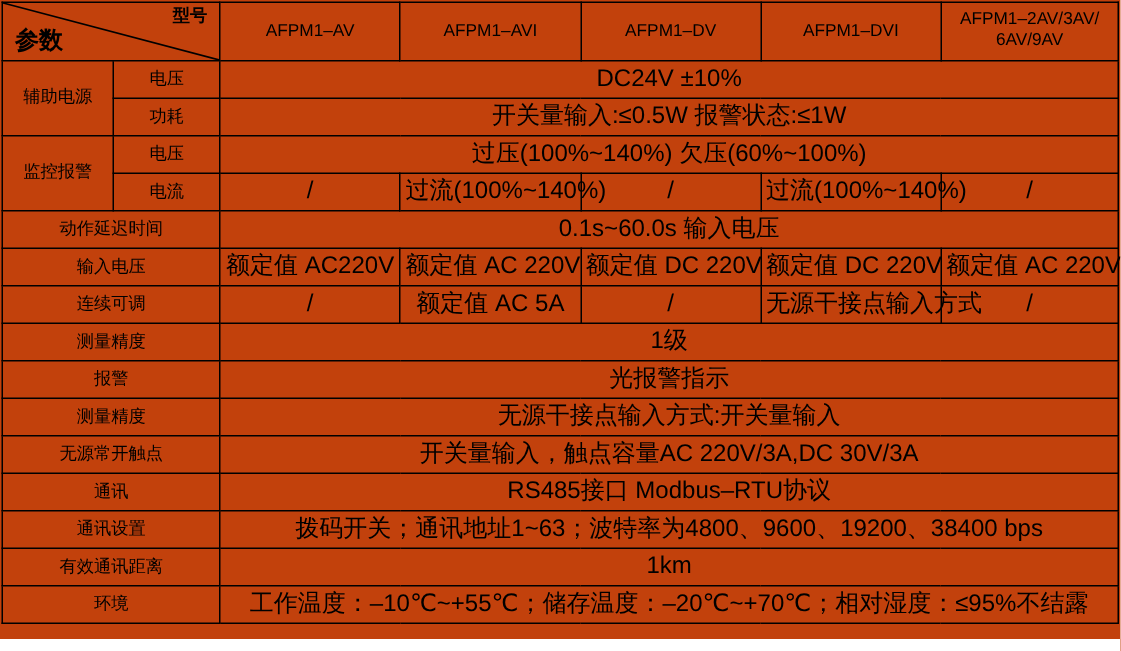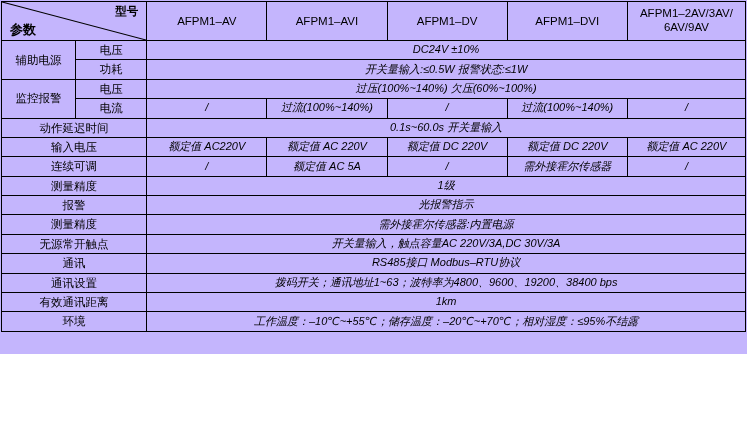--- a/index.html
+++ b/index.html
@@ -6,24 +6,24 @@
     margin: 0;
     padding: 0;
     background: #ffffff;
   }
   body {
     font-family: "Liberation Sans", "DejaVu Sans", sans-serif;
     color: #000000;
   }
   #sheet {
     width: 747px;
-    height: 354px;
+    height: 426px;
     position: relative;
     box-sizing: border-box;
-    background: #c4b5fd;
+    background: #c2410c;
     overflow: hidden;
   }
   table.spec {
     width: 745px;
     margin: 1px 0 0 1px;
     border-collapse: collapse;
     table-layout: fixed;
     font-size: 11.5px;
   }
   table.spec td {
@@ -51,37 +51,36 @@
     top: 2px;
     right: 8px;
     font-weight: bold;
     font-size: 11.5px;
   }
   td.corner .lbl-param {
     position: absolute;
     bottom: 2px;
     left: 8px;
     font-weight: bold;
-    font-size: 13px;
+    font-size: 16px;
     text-align: right;
   }
   td.hdr {
     font-weight: normal;
     font-size: 11.5px;
   }
   td.hdr .two-line {
     display: block;
     line-height: 1.2;
   }
   td.rowlabel {
     font-size: 11.5px;
   }
   td.value {
-    font-size: 11px;
-    font-style: italic;
+    font-size: 16px;
   }
   .small { font-size: 11px; }
 </style>
 </head>
 <body>
 
 <div id="sheet">
   <table class="spec">
     <colgroup>
       <col style="width:74px">
@@ -133,54 +132,54 @@
         <td class="rowlabel">电流</td>
         <td class="value">/</td>
         <td class="value">过流(100%~140%)</td>
         <td class="value">/</td>
         <td class="value">过流(100%~140%)</td>
         <td class="value">/</td>
       </tr>
 
       <tr>
         <td class="rowlabel" colspan="2">动作延迟时间</td>
-        <td class="value" colspan="5">0.1s~60.0s 开关量输入</td>
+        <td class="value" colspan="5">0.1s~60.0s 输入电压</td>
       </tr>
 
       <tr>
         <td class="rowlabel" colspan="2">输入电压</td>
         <td class="value">额定值 AC220V</td>
         <td class="value">额定值 AC 220V</td>
         <td class="value">额定值 DC 220V</td>
         <td class="value">额定值 DC 220V</td>
         <td class="value">额定值 AC 220V</td>
       </tr>
 
       <tr>
         <td class="rowlabel" colspan="2">连续可调</td>
         <td class="value">/</td>
         <td class="value">额定值 AC 5A</td>
         <td class="value">/</td>
-        <td class="value small">需外接霍尔传感器</td>
+        <td class="value small">无源干接点输入方式</td>
         <td class="value">/</td>
       </tr>
 
       <tr>
         <td class="rowlabel" colspan="2">测量精度</td>
         <td class="value" colspan="5">1级</td>
       </tr>
 
       <tr>
         <td class="rowlabel" colspan="2">报警</td>
         <td class="value" colspan="5">光报警指示</td>
       </tr>
 
       <tr>
         <td class="rowlabel" colspan="2">测量精度</td>
-        <td class="value" colspan="5">需外接霍尔传感器:内置电源</td>
+        <td class="value" colspan="5">无源干接点输入方式:开关量输入</td>
       </tr>
 
       <tr>
         <td class="rowlabel" colspan="2">无源常开触点</td>
         <td class="value" colspan="5">开关量输入，触点容量AC 220V/3A,DC 30V/3A</td>
       </tr>
 
       <tr>
         <td class="rowlabel" colspan="2">通讯</td>
         <td class="value" colspan="5">RS485接口 Modbus–RTU协议</td>

